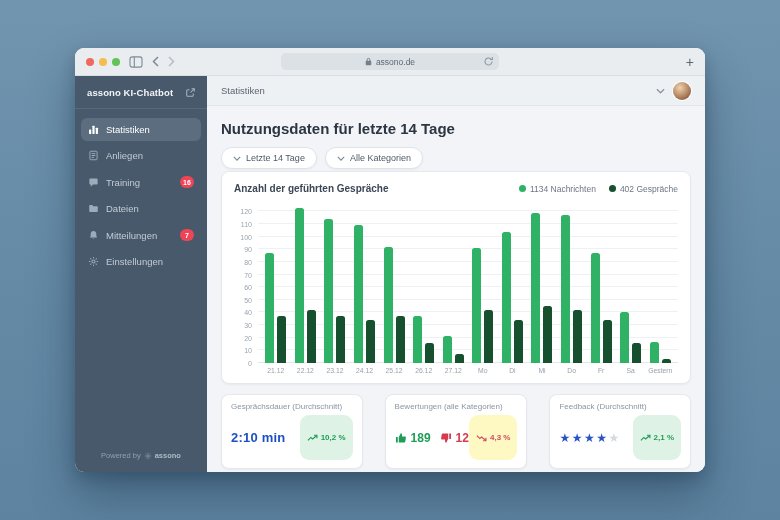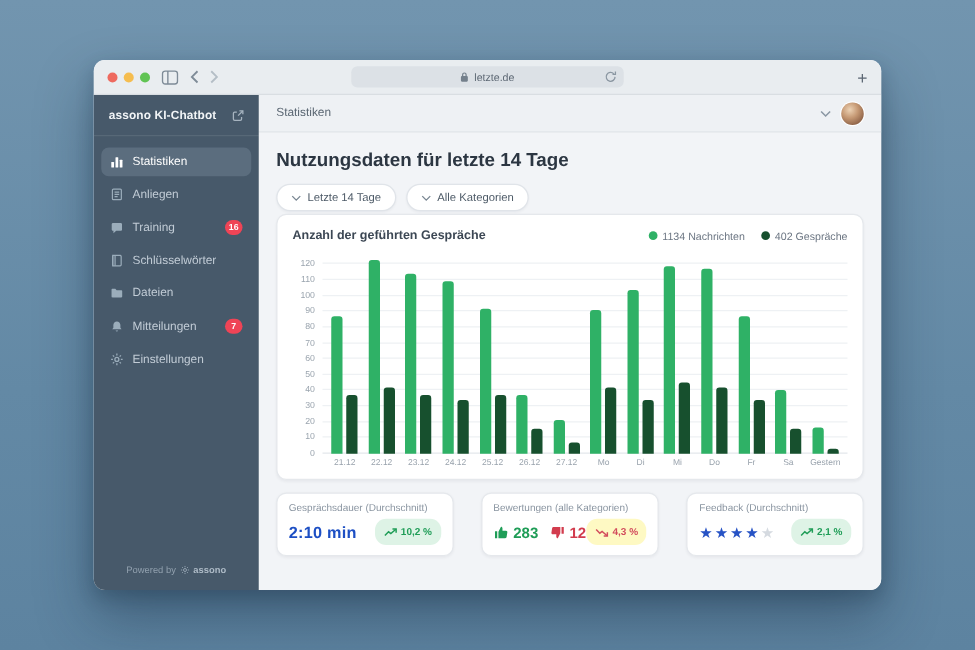--- a/index.html
+++ b/index.html
@@ -119,21 +119,21 @@
   }
   .stat-label { font-size:8px; color:#8a95a1; }
   .stat-row { display:flex; align-items:center; margin-top:4px; min-height:16px; }
   .stat-value { font-size:13px; font-weight:bold; letter-spacing:.2px; }
   .thumbs { display:flex; align-items:center; gap:4px; font-size:12px; font-weight:bold; }
   .thumb-icon { width:12px; height:12px; display:flex; }
   .thumb-icon svg { width:12px; height:12px; display:block; }
   .stars { font-size:12px; letter-spacing:1.5px; line-height:1; }
   .badge {
     margin-left:auto; display:flex; align-items:center; gap:3px;
-    border-radius:9px; padding:6px 7px; font-size:8px; font-weight:bold; white-space:nowrap;
+    border-radius:9px; padding:18px 7px; font-size:8px; font-weight:bold; white-space:nowrap;
   }
   .badge .t-ic { display:flex; }
 </style>
 </head>
 <body>
 
 <div class="window">
 
   <div class="chrome">
     <div class="traffic">
@@ -157,21 +157,21 @@
           <path d="M1 1 5.5 5.5 1 10"></path>
         </svg>
     </span>
     <div class="url-pill">
       <span class="chrome-ic" style="color:#74808c">
         <svg width="7" height="9" viewBox="0 0 10 13" fill="currentColor">
             <rect x="1" y="5.5" width="8" height="6.5" rx="1.2"></rect>
             <path d="M3 6V4a2 2 0 0 1 4 0v2" fill="none" stroke="currentColor" stroke-width="1.4"></path>
           </svg>
       </span>
-      <span>letzte.de</span>
+      <span>assono.de</span>
       <span class="reload">
         <svg width="11" height="11" viewBox="0 0 14 14" fill="none" stroke="currentColor" stroke-width="1.3">
             <path d="M11.5 7a4.5 4.5 0 1 1-1.3-3.2"></path>
             <path d="M11.9 1.4v3h-3"></path>
           </svg>
       </span>
     </div>
     <span class="plus">+</span>
   </div>
 
@@ -209,29 +209,20 @@
             <span>Anliegen</span>
           </div>
           <div class="nav-item">
             <span class="nav-icon">
               <svg viewBox="0 0 16 16" fill="currentColor">
                 <path d="M2 3.5C2 2.7 2.7 2 3.5 2h9c.8 0 1.5.7 1.5 1.5v6c0 .8-.7 1.5-1.5 1.5H7.2L4 14v-3h-.5C2.7 11 2 10.3 2 9.5z"></path>
               </svg>
             </span>
             <span>Training</span>
             <span class="nav-badge" style="background:#ef4456">16</span>
-          </div>
-          <div class="nav-item">
-            <span class="nav-icon">
-              <svg viewBox="0 0 16 16" fill="none" stroke="currentColor" stroke-width="1.4">
-                <path d="M3.2 2h8.6a1.2 1.2 0 0 1 1.2 1.2v9.6A1.2 1.2 0 0 1 11.8 14H3.2z"></path>
-                <path d="M3.2 2v12M5.9 2v12"></path>
-              </svg>
-            </span>
-            <span>Schlüsselwörter</span>
           </div>
           <div class="nav-item">
             <span class="nav-icon">
               <svg viewBox="0 0 16 16" fill="currentColor">
                 <path d="M1.8 4.1c0-.6.5-1.1 1.1-1.1h3.3l1.5 1.7h5.4c.6 0 1.1.5 1.1 1.1v6.1c0 .6-.5 1.1-1.1 1.1H2.9c-.6 0-1.1-.5-1.1-1.1z"></path>
               </svg>
             </span>
             <span>Dateien</span>
           </div>
           <div class="nav-item">
@@ -442,21 +433,21 @@
             </div>
             <div class="stat-card">
               <div class="stat-label">Bewertungen (alle Kategorien)</div>
               <div class="stat-row">
                 <span class="thumbs">
                   <span class="thumb-icon" style="color:#1f9d57">
                     <svg viewBox="0 0 16 16" fill="currentColor">
                       <path d="M1.3 6.6h2.4V14H1.3zM5 14V7.1L7.7 1.8c.9 0 1.6.7 1.6 1.6v2.7h3.8c.9 0 1.6.8 1.4 1.7l-.8 4.9c-.1.7-.8 1.3-1.5 1.3z"></path>
                     </svg>
                   </span>
-                  <span style="color:#1f9d57">283</span>
+                  <span style="color:#1f9d57">189</span>
                   <span class="thumb-icon" style="color:#d23c4e;margin-left:5px">
                     <svg viewBox="0 0 16 16" fill="currentColor" style="transform:rotate(180deg)">
                       <path d="M1.3 6.6h2.4V14H1.3zM5 14V7.1L7.7 1.8c.9 0 1.6.7 1.6 1.6v2.7h3.8c.9 0 1.6.8 1.4 1.7l-.8 4.9c-.1.7-.8 1.3-1.5 1.3z"></path>
                     </svg>
                   </span>
                   <span style="color:#d23c4e">12</span>
                 </span>
                 <span class="badge" style="background:#fef9c3;color:#d24b5c">
                   <span class="t-ic">
                     <svg width="11" height="8" viewBox="0 0 12 8" fill="none" stroke="currentColor" stroke-width="1.3">

